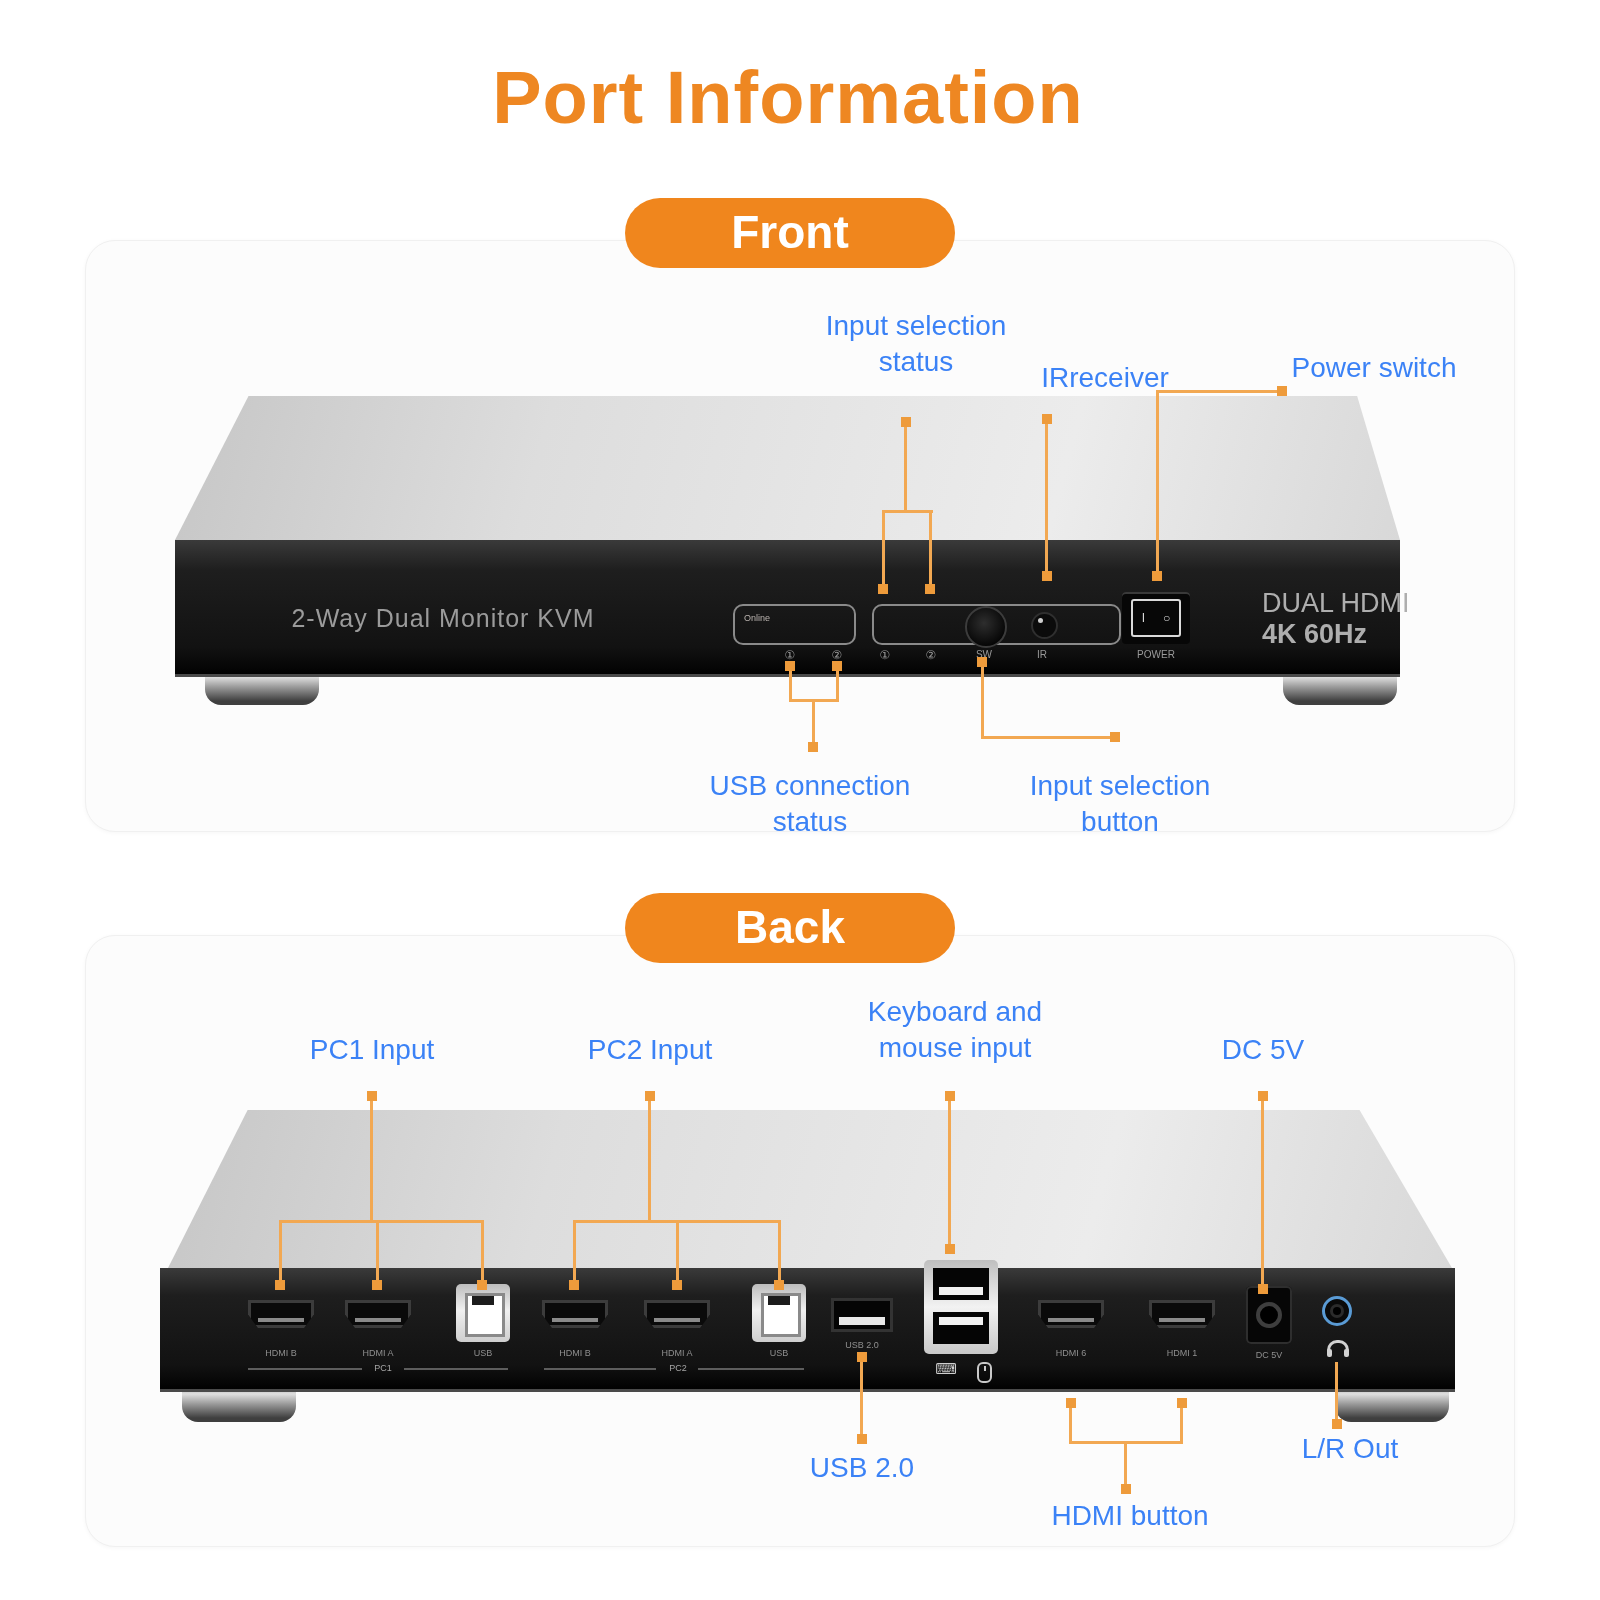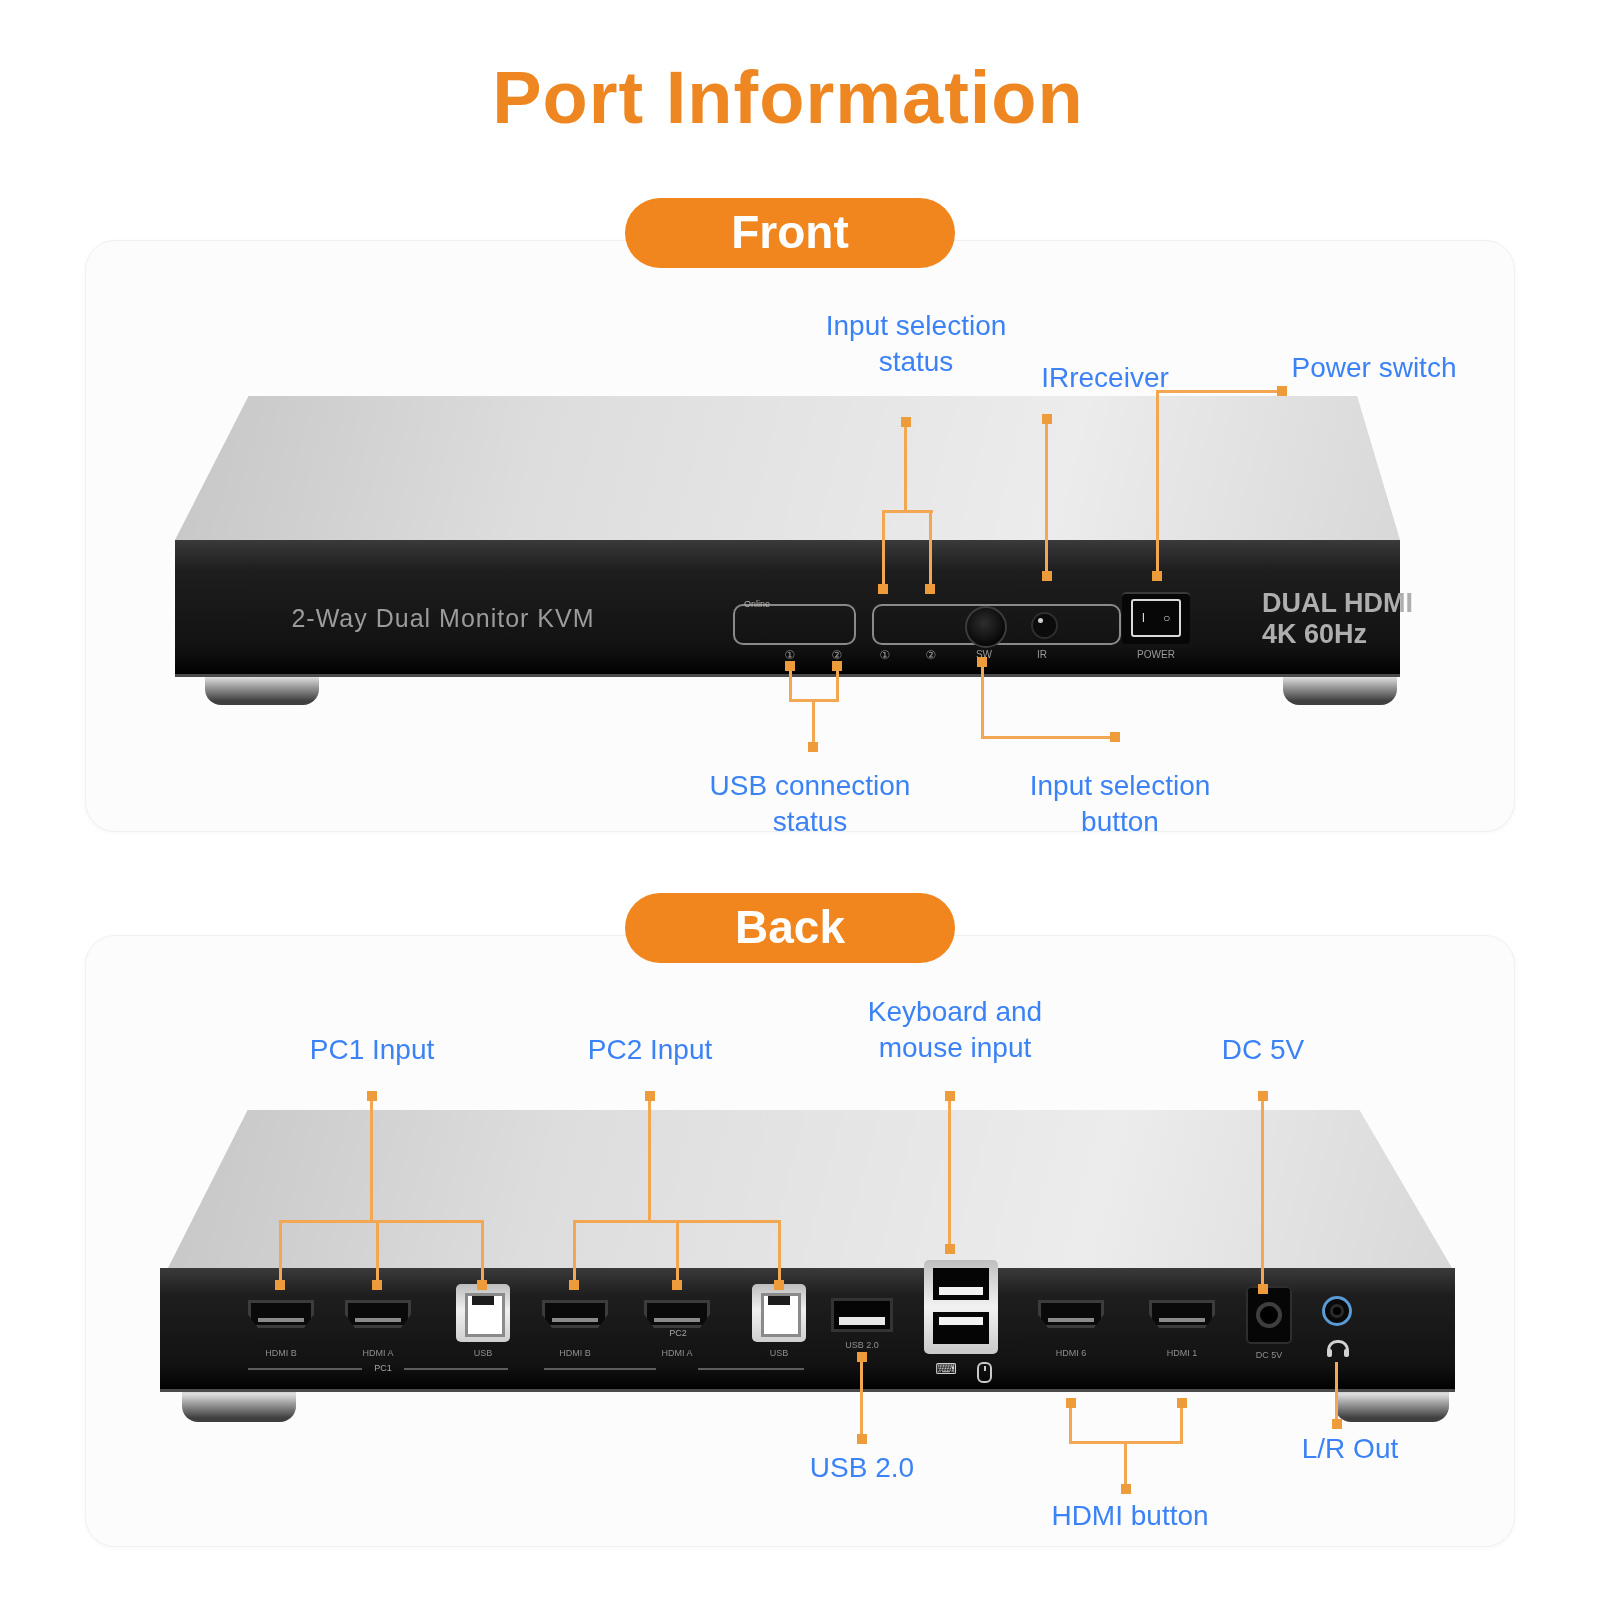--- a/index.html
+++ b/index.html
@@ -133,21 +133,21 @@
        clip-path:polygon(6% 0,96.5% 0,100% 100%,0 100%);"></div>
   <div class="foot" style="left:205px;top:665px;"></div>
   <div class="foot" style="left:1283px;top:665px;"></div>
   <div class="devface" style="left:175px;top:540px;width:1225px;height:137px;z-index:1;">
     <div class="edge"></div>
   </div>
 
   <div class="micro" style="left:443px;top:604px;font-size:25px;color:#9b9b9b;letter-spacing:1px;z-index:3;">2-Way Dual Monitor KVM</div>
 
   <div class="ledbox" style="left:733px;top:604px;width:119px;z-index:2;"></div>
-  <div class="nano" style="left:757px;top:599px;z-index:3;">Online</div>
+  <div class="nano" style="left:757px;top:613px;z-index:3;">Online</div>
   <div class="led" style="left:790px;top:616px;"></div>
   <div class="led" style="left:837px;top:616px;"></div>
 
   <div class="ledbox" style="left:872px;top:604px;width:245px;z-index:2;"></div>
   <div class="led" style="left:885px;top:616px;"></div>
   <div class="led" style="left:931px;top:616px;"></div>
   <div class="swbtn" style="left:965px;top:606px;"></div>
   <div class="ir" style="left:1031px;top:612px;"></div>
   <div class="nano" style="left:1087px;top:618px;">Selection</div>
 
@@ -159,21 +159,21 @@
   <div class="micro" style="left:1042px;top:649px;font-size:10px;z-index:3;">IR</div>
 
   <div class="pwr" style="left:1122px;top:592px;">
     <i>
       <span>I</span>
       <span>○</span>
     </i>
   </div>
   <div class="micro" style="left:1156px;top:649px;font-size:10px;z-index:3;">POWER</div>
 
-  <div class="micro" style="left:1262px;top:588px;transform:none;font-size:27px;font-weight:bold;color:#aeaeae;z-index:3;">DUAL HDMI</div>
+  <div class="micro" style="left:1262px;top:588px;transform:none;font-size:27px;font-weight:normal;color:#aeaeae;z-index:3;">DUAL HDMI</div>
   <div class="micro" style="left:1262px;top:619px;transform:none;font-size:27px;font-weight:bold;color:#aeaeae;z-index:3;">4K 60Hz</div>
 
   <div class="card" style="top:935px;height:610px;"></div>
   <div class="badge" style="left:625px;top:893px;">Back</div>
 
   <div class="t" style="left:372px;top:1032px;">PC1 Input</div>
   <div class="t" style="left:650px;top:1032px;">PC2 Input</div>
   <div class="t" style="left:955px;top:994px;">
     <div>Keyboard and</div>
     <div>mouse input</div>
@@ -293,15 +293,15 @@
   <div class="tiny" style="left:1269px;top:1350px;">DC 5V</div>
 
   <div class="kb" style="left:946px;top:1360px;">⌨</div>
   <div class="mouse" style="left:977px;top:1362px;"></div>
 
   <div class="gline" style="left:248px;top:1368px;width:114px;"></div>
   <div class="gline" style="left:404px;top:1368px;width:104px;"></div>
   <div class="tiny" style="left:383px;top:1363px;color:#a5a5a5;">PC1</div>
   <div class="gline" style="left:544px;top:1368px;width:112px;"></div>
   <div class="gline" style="left:698px;top:1368px;width:106px;"></div>
-  <div class="tiny" style="left:678px;top:1328px;color:#a5a5a5;">PC2</div>
+  <div class="tiny" style="left:678px;top:1363px;color:#a5a5a5;">PC2</div>
 
 </div>
 
 </body></html>

